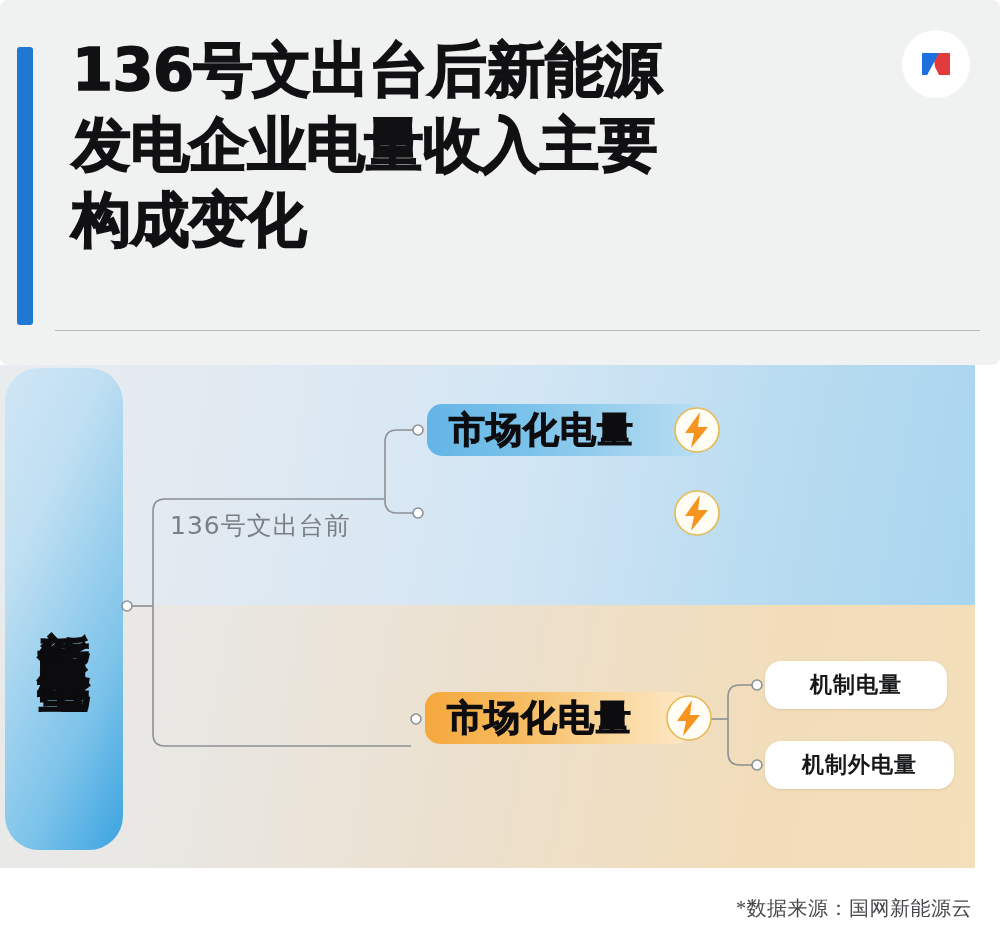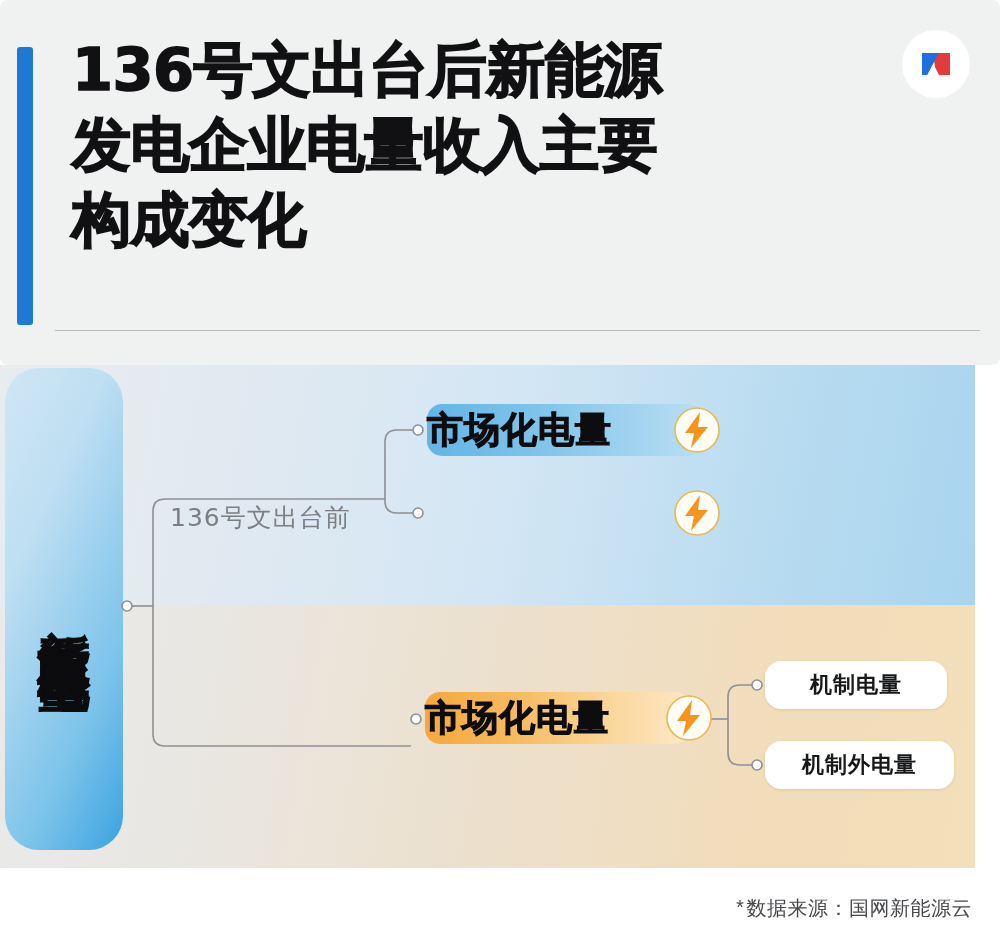--- a/index.html
+++ b/index.html
@@ -72,27 +72,27 @@
   
   .wires { position:absolute; left:0; top:0; width:975px; height:503px; }
 
   
   .branch-label {
     position:absolute;
     font-size:25px; color:#7b7f84; font-weight:400;
     letter-spacing:1px; white-space:nowrap;
     font-family:"DejaVu Sans","Liberation Sans",sans-serif;
   }
-  .label-before { left:170px; top:136px; }
+  .label-before { left:170px; top:144px; }
   .label-after  { left:170px; top:361px; }
 
   
   .pill {
     position:absolute; height:52px; border-radius:15px;
-    display:flex; align-items:center; 
+    display:flex; align-items:center; padding-left:22px;
   }
   .pill-text {
     font-size:36px; font-weight:900; color:#0d0d0f; letter-spacing:1px;
     white-space:nowrap;
     font-family:"DejaVu Sans","Liberation Sans",sans-serif;
     -webkit-text-stroke:1.1px #0d0d0f;
   }
   .pill-blue {
     background:linear-gradient(90deg,#63b5e6 0%,#7cc3ea 38%,#9fd2ee 72%,#b9dff3 100%);
   }
@@ -122,21 +122,21 @@
     white-space:nowrap;
     font-family:"DejaVu Sans","Liberation Sans",sans-serif;
   }
   .sub-1 { left:765px; top:296px; width:182px; }
   .sub-2 { left:765px; top:376px; width:189px; }
 
   
   .footer-source {
     position:absolute; right:28px; top:895px;
     font-size:20px; color:#46484b; letter-spacing:0.5px;
-    font-family:Liberation Mono, monospace;
+    font-family:Liberation Serif, serif;
   }
 </style>
 </head>
 <body>
 
 <div class="header">
 
   <div class="accent-bar"></div>
 
   <div class="title">

